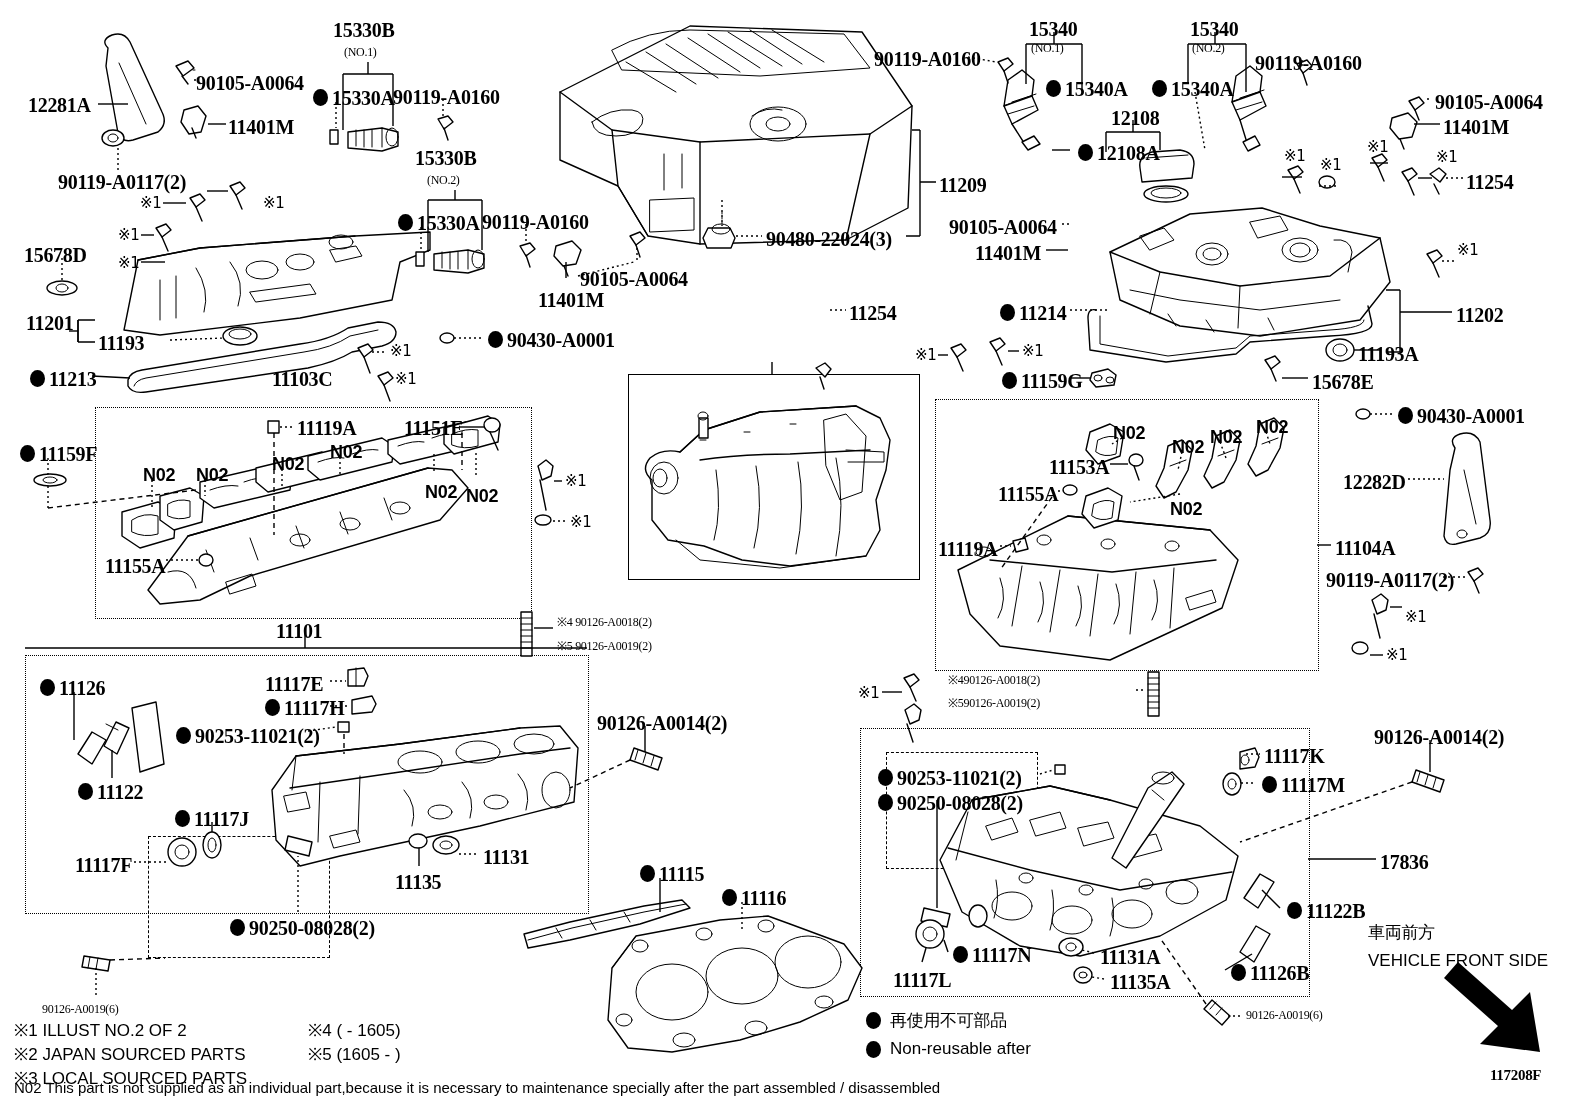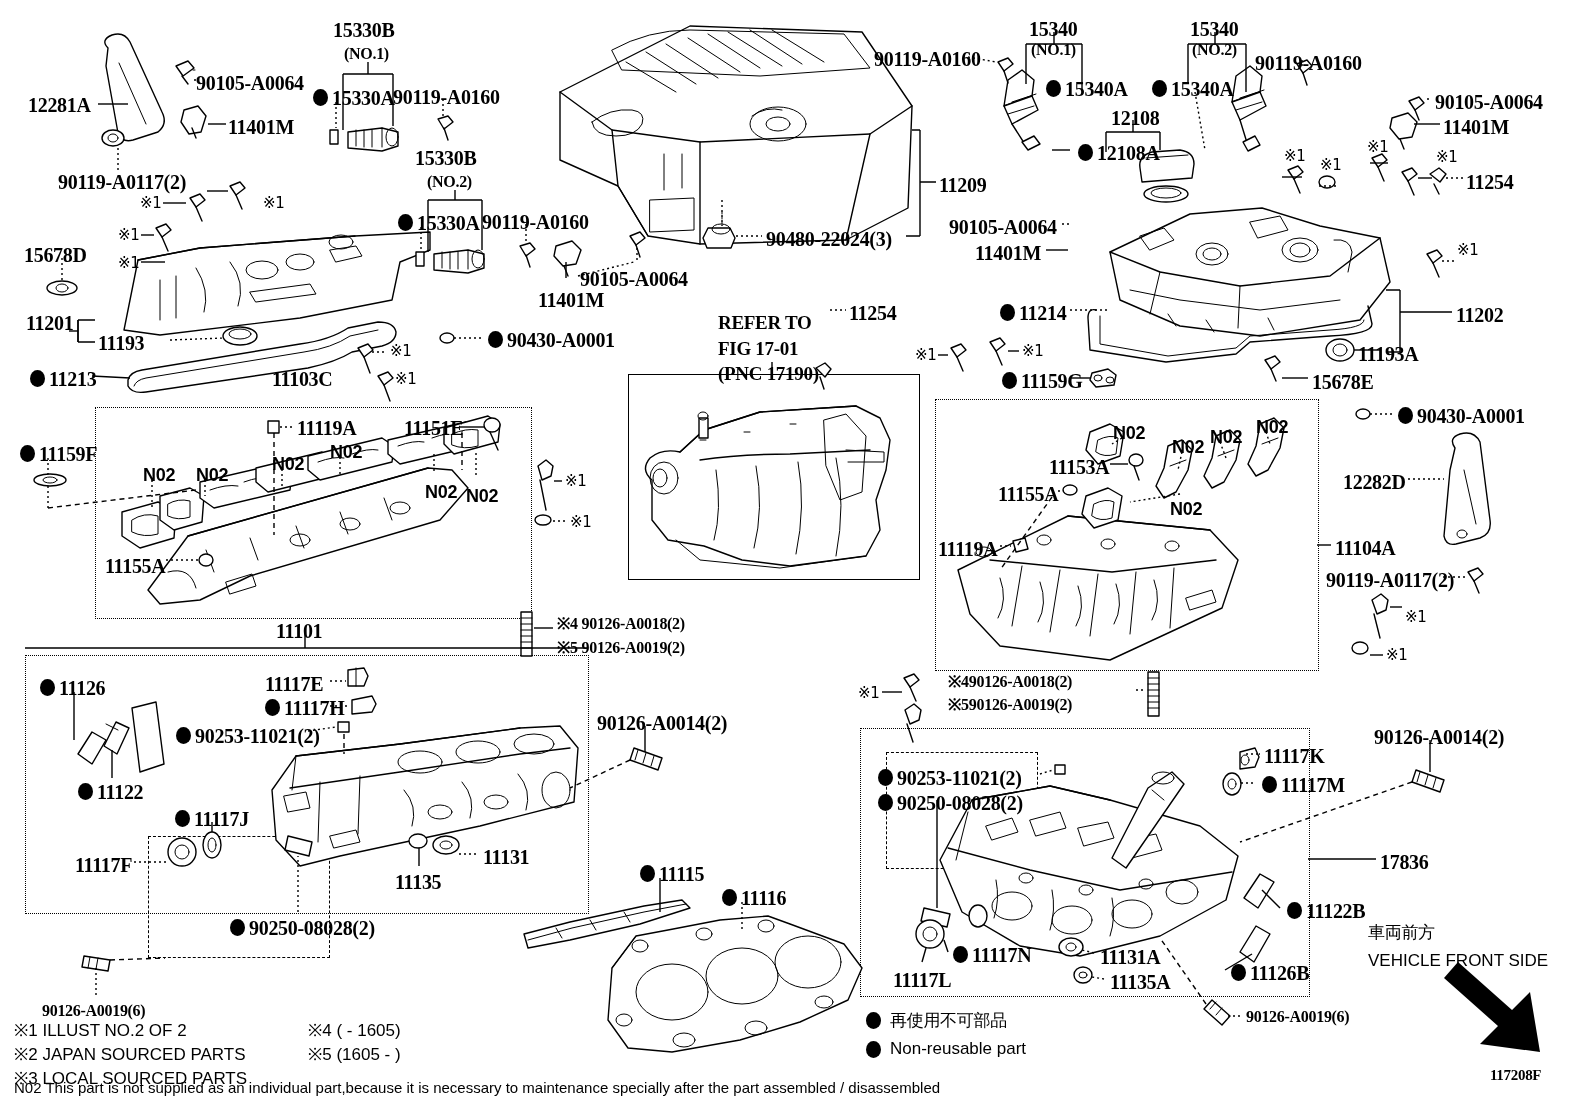--- a/index.html
+++ b/index.html
@@ -14,21 +14,21 @@
   
   .lbl{
     position:absolute;
     white-space:nowrap;
     font-family:"Liberation Serif", serif;
     font-size:20px;
     font-weight:700;
     letter-spacing:-0.3px;
     line-height:1;
   }
-  .lbl.sm{font-size:16px;font-weight:700;}
+  .lbl.sm{font-size:12px;font-weight:400;}
   .lbl.no2{font-size:18px;font-weight:700;font-family:"Liberation Sans",sans-serif;}
   .lbl.note{font-family:"Liberation Sans",sans-serif;font-weight:400;font-size:17px;letter-spacing:0;}
   .lbl.note2{font-family:"Liberation Sans",sans-serif;font-weight:400;font-size:15px;letter-spacing:0;}
   .lbl.refer{font-size:19px;font-weight:700;line-height:1.35;white-space:pre;}
   .lbl.jp{font-family:"DejaVu Sans",sans-serif;font-weight:400;font-size:17px;}
   .lbl.code{font-size:15px;font-weight:700;}
 
   
   .dot{
     position:absolute;
@@ -951,34 +951,31 @@
       <div class="lbl no2" style="left: 330px; top: 443px;">N02</div>
       <div class="lbl no2" style="left: 425px; top: 483px;">N02</div>
       <div class="lbl no2" style="left: 466px; top: 487px;">N02</div>
       <div class="lbl no2" style="left: 1113px; top: 424px;">N02</div>
       <div class="lbl no2" style="left: 1172px; top: 438px;">N02</div>
       <div class="lbl no2" style="left: 1210px; top: 428px;">N02</div>
       <div class="lbl no2" style="left: 1256px; top: 418px;">N02</div>
       <div class="lbl no2" style="left: 1170px; top: 500px;">N02</div>
     </div>
 
-  <div class="lbl refer" style="left:718px;top:310px;">REFER TO
-FIG 17-01
-(PNC 17190)</div>
 
   <div class="lbl jp" style="left:1368px;top:924px;">車両前方</div>
   <div class="lbl note" style="left:1368px;top:952px;">VEHICLE FRONT SIDE</div>
 
   <div class="lbl note" style="left:14px;top:1022px;">※1 ILLUST NO.2 OF 2</div>
   <div class="lbl note" style="left:14px;top:1046px;">※2 JAPAN SOURCED PARTS</div>
   <div class="lbl note" style="left:14px;top:1070px;">※3 LOCAL SOURCED PARTS</div>
   <div class="lbl note" style="left:308px;top:1022px;">※4 (      - 1605)</div>
   <div class="lbl note" style="left:308px;top:1046px;">※5 (1605 -      )</div>
   <div class="lbl note2" style="left:14px;top:1080px;">N02 This part is not supplied as an individual part,because it is necessary to maintenance specially after the part assembled / disassembled</div>
 
   <div class="dot" style="left:866px;top:1012px;"></div>
   <div class="lbl jp" style="left:890px;top:1012px;">再使用不可部品</div>
   <div class="dot" style="left:866px;top:1041px;"></div>
-  <div class="lbl note" style="left:890px;top:1040px;">Non-reusable part</div>
+  <div class="lbl note" style="left:890px;top:1040px;">Non-reusable after</div>
 
   <div class="lbl code" style="left:1490px;top:1068px;text-align:right;">117208F</div>
 
 </div>
 
 </body></html>

